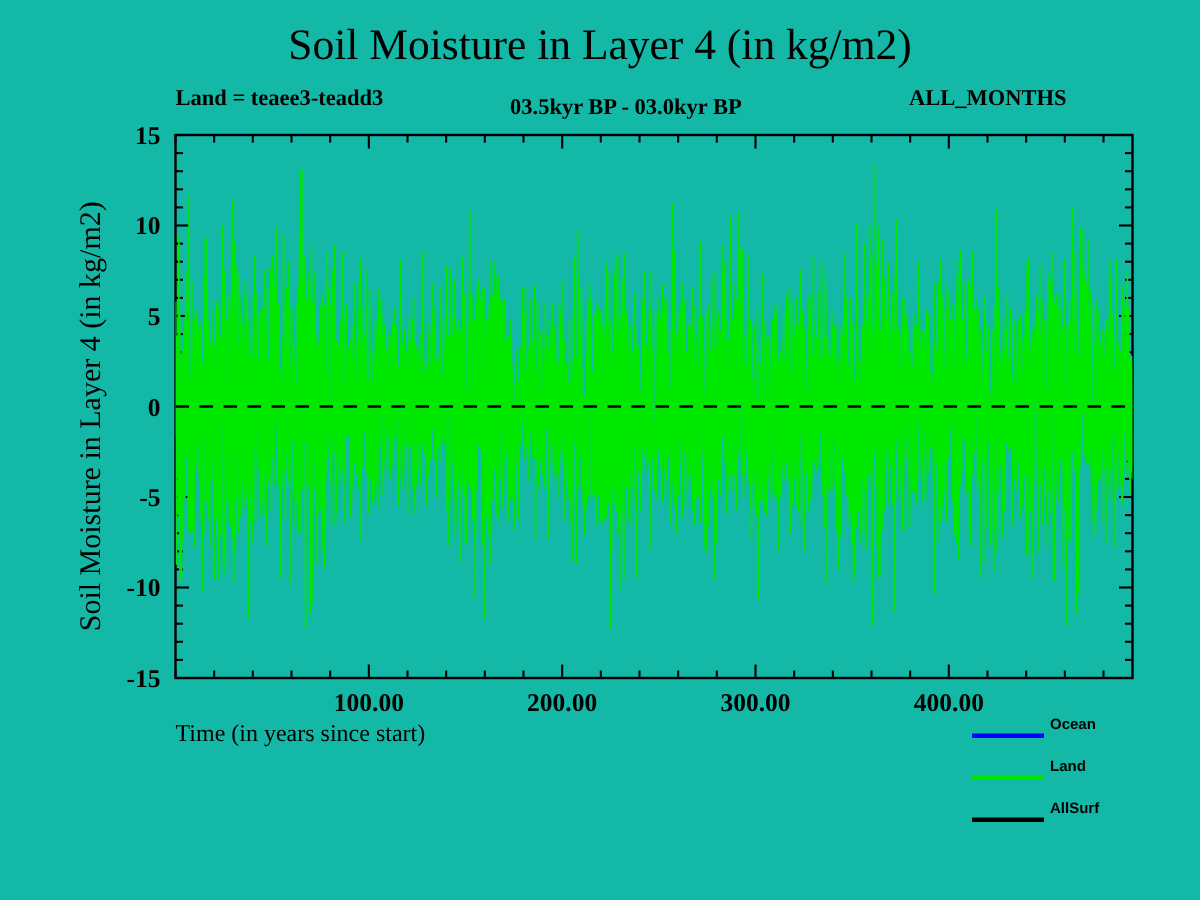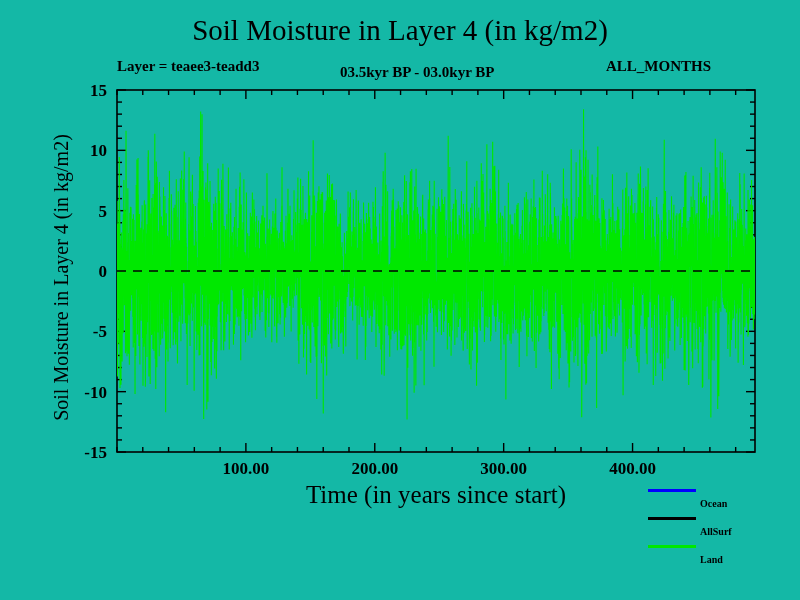--- a/index.html
+++ b/index.html
@@ -39,23 +39,23 @@
   #subtitle-expt  { left: 117px; top: 58px; }
   #subtitle-period{ left: 340px; top: 64px; }
   #subtitle-months{ left: 606px; top: 58px; }
 
   
   #x-axis-title {
     position: absolute;
     left: 117px;
     top: 481px;
     width: 638px;
-    text-align: center;
-    font-family: "Liberation Serif", serif;
-    font-size: 25px;
+    text-align: left;
+    font-family: "Liberation Serif", serif;
+    font-size: 16px;
     white-space: nowrap;
   }
   #y-axis-title {
     position: absolute;
     left: -124px;
     top: 266px;
     width: 370px;
     text-align: center;
     font-family: "Liberation Serif", serif;
     font-size: 20px;
@@ -91,36 +91,36 @@
   .legend-swatch {
     position: absolute;
     left: 0px;
     top: 11px;
     width: 48px;
     height: 3px;
   }
   .legend-label {
     position: absolute;
     left: 52px;
-    top: 20px;
-    font-family: Liberation Serif, serif;
+    top: 0;
+    font-family: Liberation Sans, sans-serif;
     font-size: 10px;
     font-weight: bold;
     color: #000000;
     white-space: nowrap;
   }
 </style>
 </head>
 <body>
 
 <div id="page">
 
   <div id="main-title">Soil Moisture in Layer 4 (in kg/m2)</div>
 
-  <div class="subtitle" id="subtitle-expt">Layer = teaee3-teadd3</div>
+  <div class="subtitle" id="subtitle-expt">Land = teaee3-teadd3</div>
   <div class="subtitle" id="subtitle-period">03.5kyr BP - 03.0kyr BP</div>
   <div class="subtitle" id="subtitle-months">ALL_MONTHS</div>
 
   <svg id="plot-svg" width="800" height="600">
       <rect x="117" y="90" width="638" height="362" fill="none" stroke="#000" stroke-width="1.6"></rect>
       <line x1="117" y1="452" x2="117" y2="447" stroke="#000" stroke-width="1.4"></line>
       <line x1="117" y1="90" x2="117" y2="95" stroke="#000" stroke-width="1.4"></line>
       <line x1="142.77777777777777" y1="452" x2="142.77777777777777" y2="447" stroke="#000" stroke-width="1.4"></line>
       <line x1="142.77777777777777" y1="90" x2="142.77777777777777" y2="95" stroke="#000" stroke-width="1.4"></line>
       <line x1="168.55555555555554" y1="452" x2="168.55555555555554" y2="447" stroke="#000" stroke-width="1.4"></line>
@@ -253,22 +253,22 @@
 
   <div id="x-axis-title">Time (in years since start)</div>
   <div id="y-axis-title">Soil Moisture in Layer 4 (in kg/m2)</div>
 
   <div id="legend">
       <div class="legend-row">
         <div class="legend-swatch" style="background: rgb(0, 0, 255);"></div>
         <div class="legend-label">Ocean</div>
       </div>
       <div class="legend-row">
+        <div class="legend-swatch" style="background: rgb(0, 232, 0);"></div>
+        <div class="legend-label">Land</div>
+      </div>
+      <div class="legend-row">
         <div class="legend-swatch" style="background: rgb(0, 0, 0);"></div>
         <div class="legend-label">AllSurf</div>
       </div>
-      <div class="legend-row">
-        <div class="legend-swatch" style="background: rgb(0, 232, 0);"></div>
-        <div class="legend-label">Land</div>
-      </div>
     </div>
 
 </div>
 
 </body></html>

